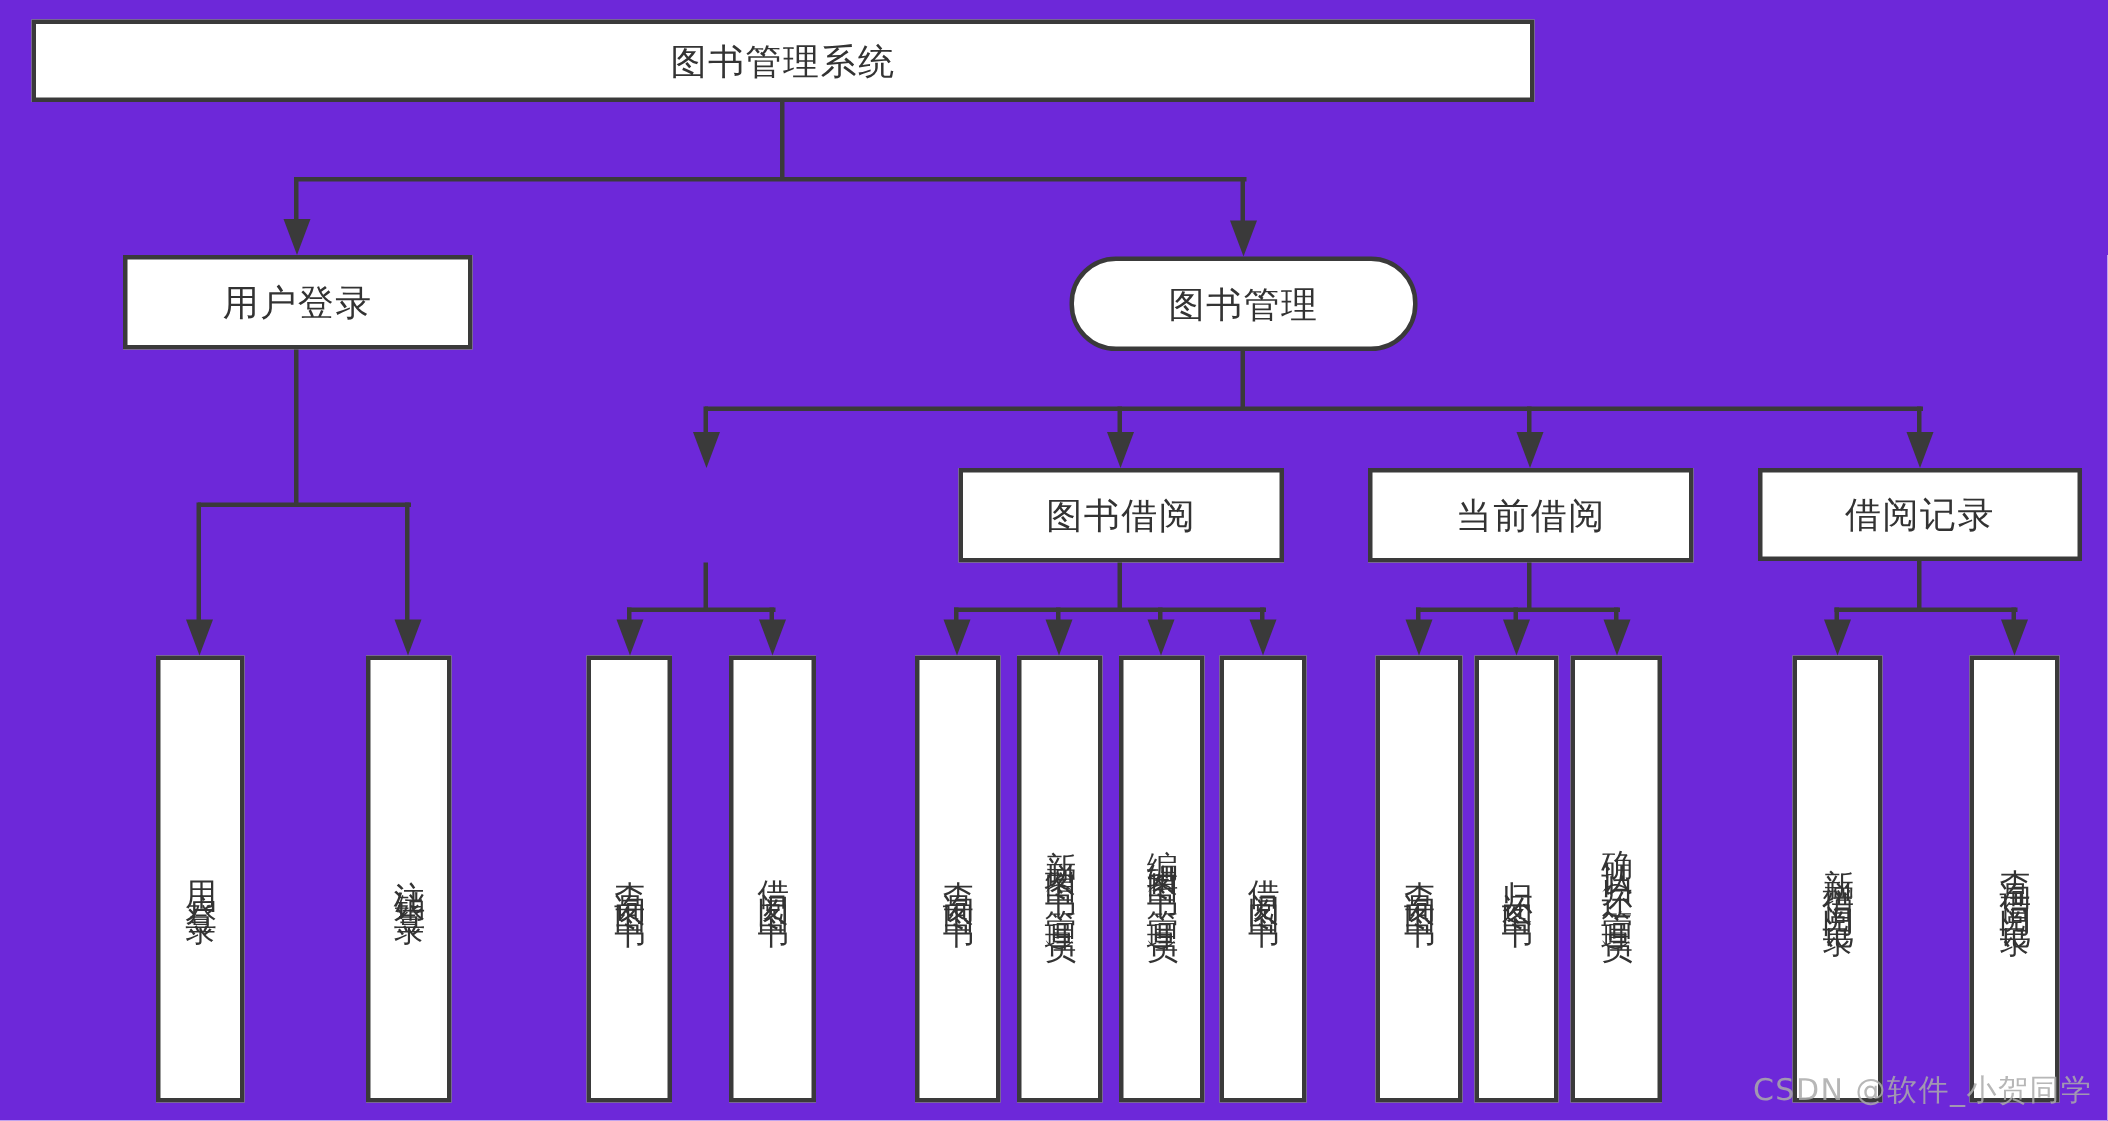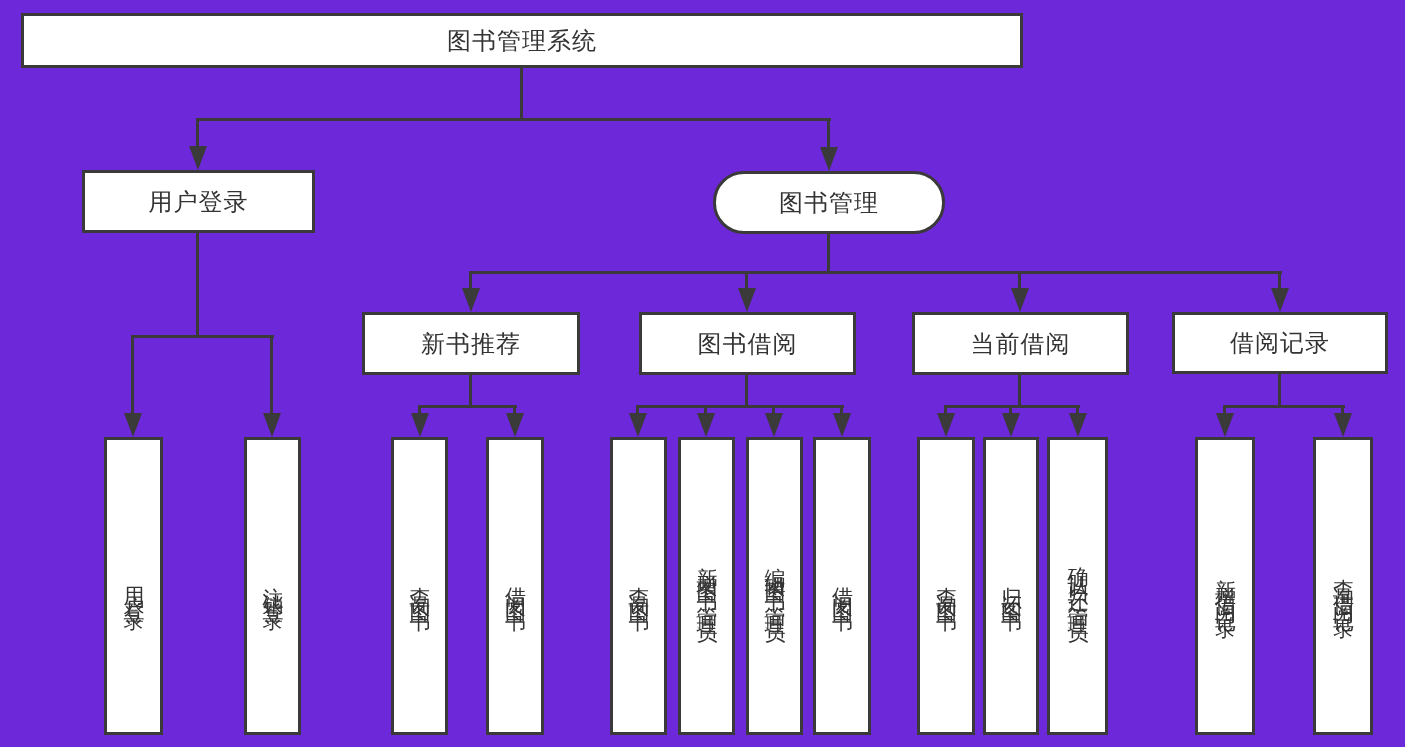--- a/index.html
+++ b/index.html
@@ -60,21 +60,20 @@
 </head>
 <body>
 
 <div id="canvas">
 
   <div class="box" style="left:21px;top:13px;width:1002px;height:55px;">图书管理系统</div>
 
   <div class="box" style="left:82px;top:170px;width:233px;height:63px;">用户登录</div>
   <div class="box" style="left:713px;top:171px;width:232px;height:63px;border-radius:31px;">图书管理</div>
 
-  <div class="box" style="left:362px;top:312px;width:218px;height:63px;">新书推荐</div>
   <div class="box" style="left:639px;top:312px;width:217px;height:63px;">图书借阅</div>
   <div class="box" style="left:912px;top:312px;width:217px;height:63px;">当前借阅</div>
   <div class="box" style="left:1172px;top:312px;width:216px;height:62px;">借阅记录</div>
 
   <div class="vbox" style="left:104px;top:437px;width:59px;height:298px;">用户登录</div>
   <div class="vbox" style="left:244px;top:437px;width:57px;height:298px;">注销登录</div>
 
   <div class="vbox" style="left:391px;top:437px;width:57px;height:298px;">查询图书</div>
   <div class="vbox" style="left:486px;top:437px;width:58px;height:298px;">借阅图书</div>
 
@@ -142,14 +141,15 @@
   <div class="arrow" style="left:1002px;top:413px;"></div>
   <div class="arrow" style="left:1069px;top:413px;"></div>
 
   <div class="vline" style="left:1278px;top:374px;height:33px;"></div>
   <div class="hline" style="left:1223px;top:405px;width:122px;"></div>
   <div class="vline" style="left:1223px;top:405px;height:12px;"></div>
   <div class="vline" style="left:1341px;top:405px;height:12px;"></div>
   <div class="arrow" style="left:1216px;top:413px;"></div>
   <div class="arrow" style="left:1334px;top:413px;"></div>
 
+  <div class="watermark">CSDN @软件_小贺同学</div>
 
 </div>
 
 </body></html>

